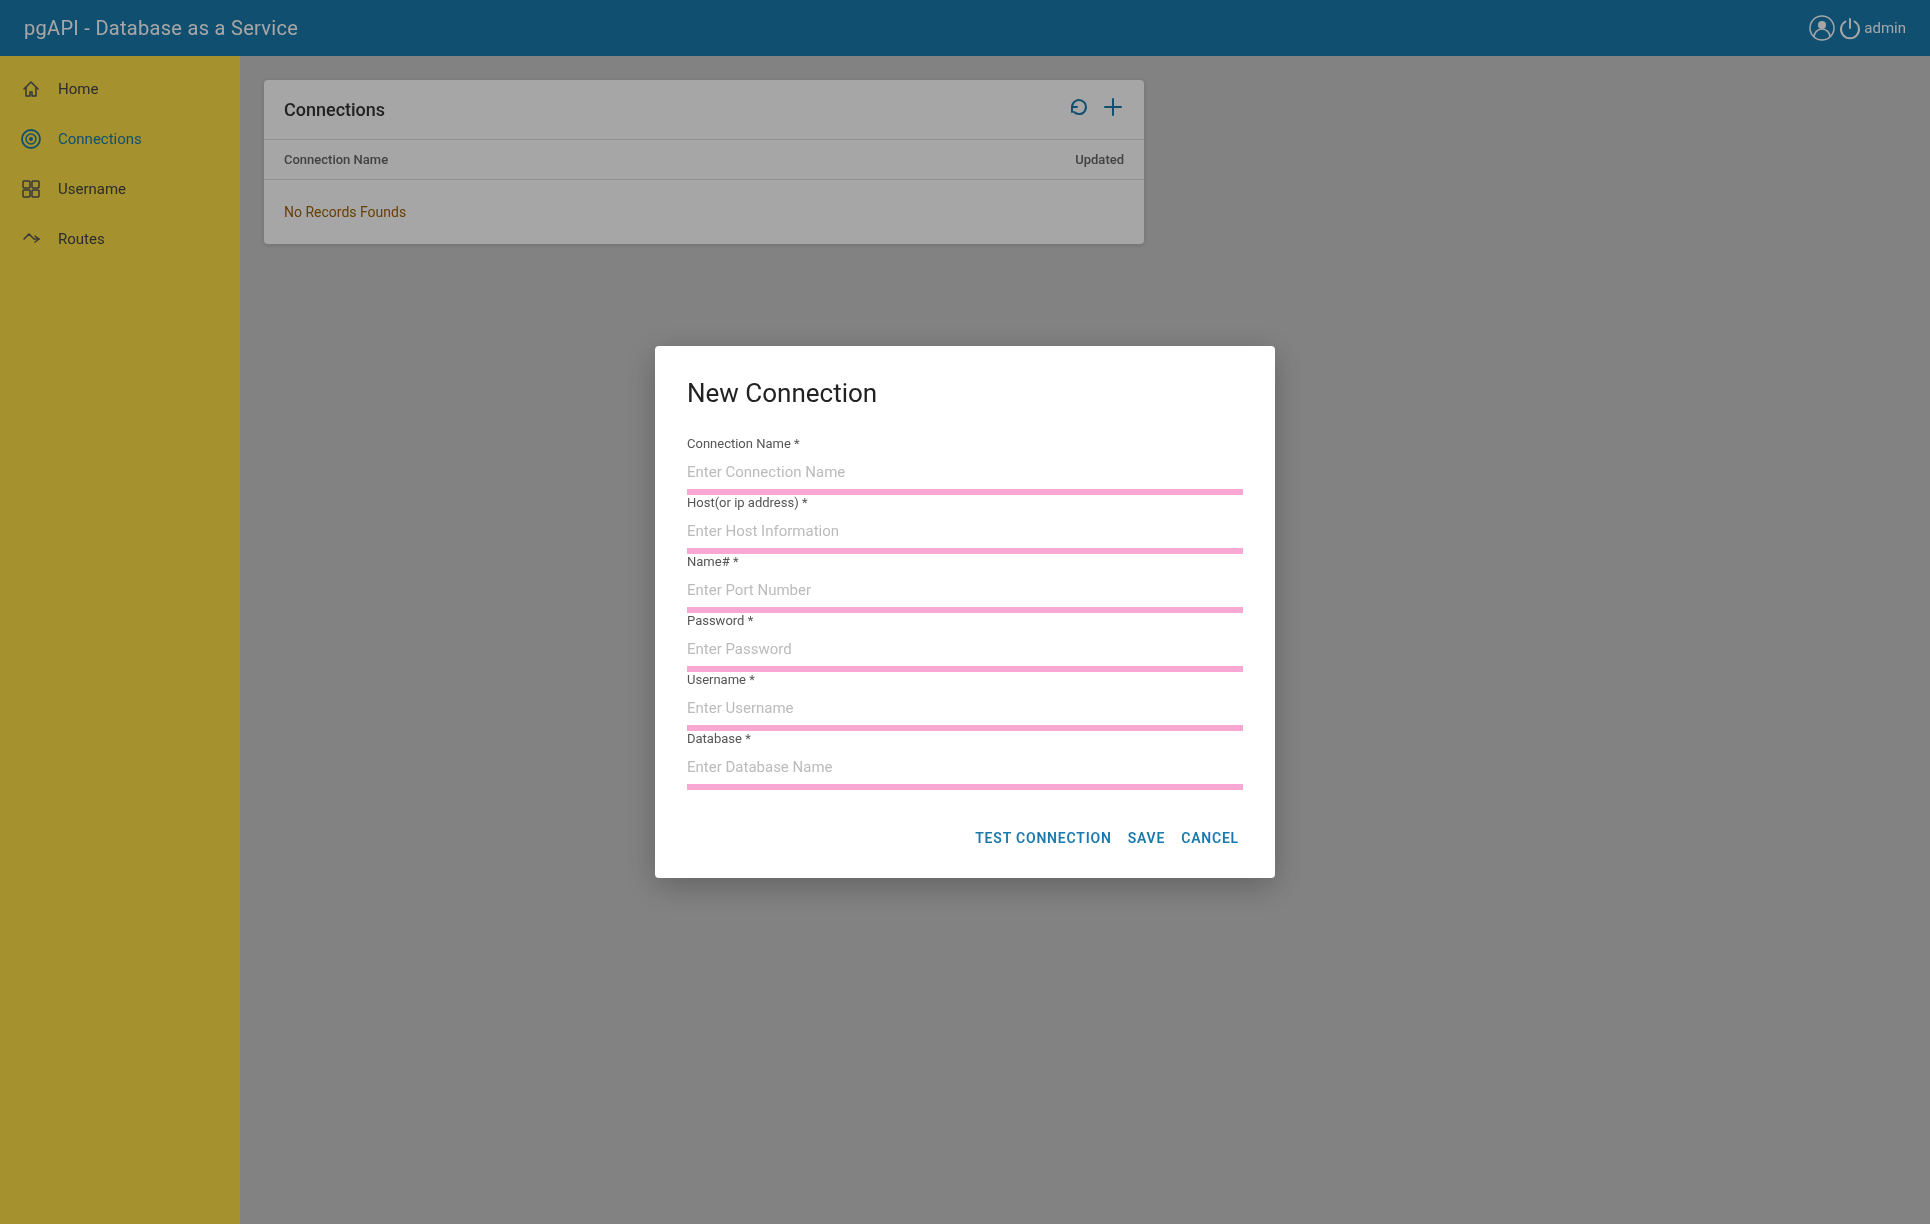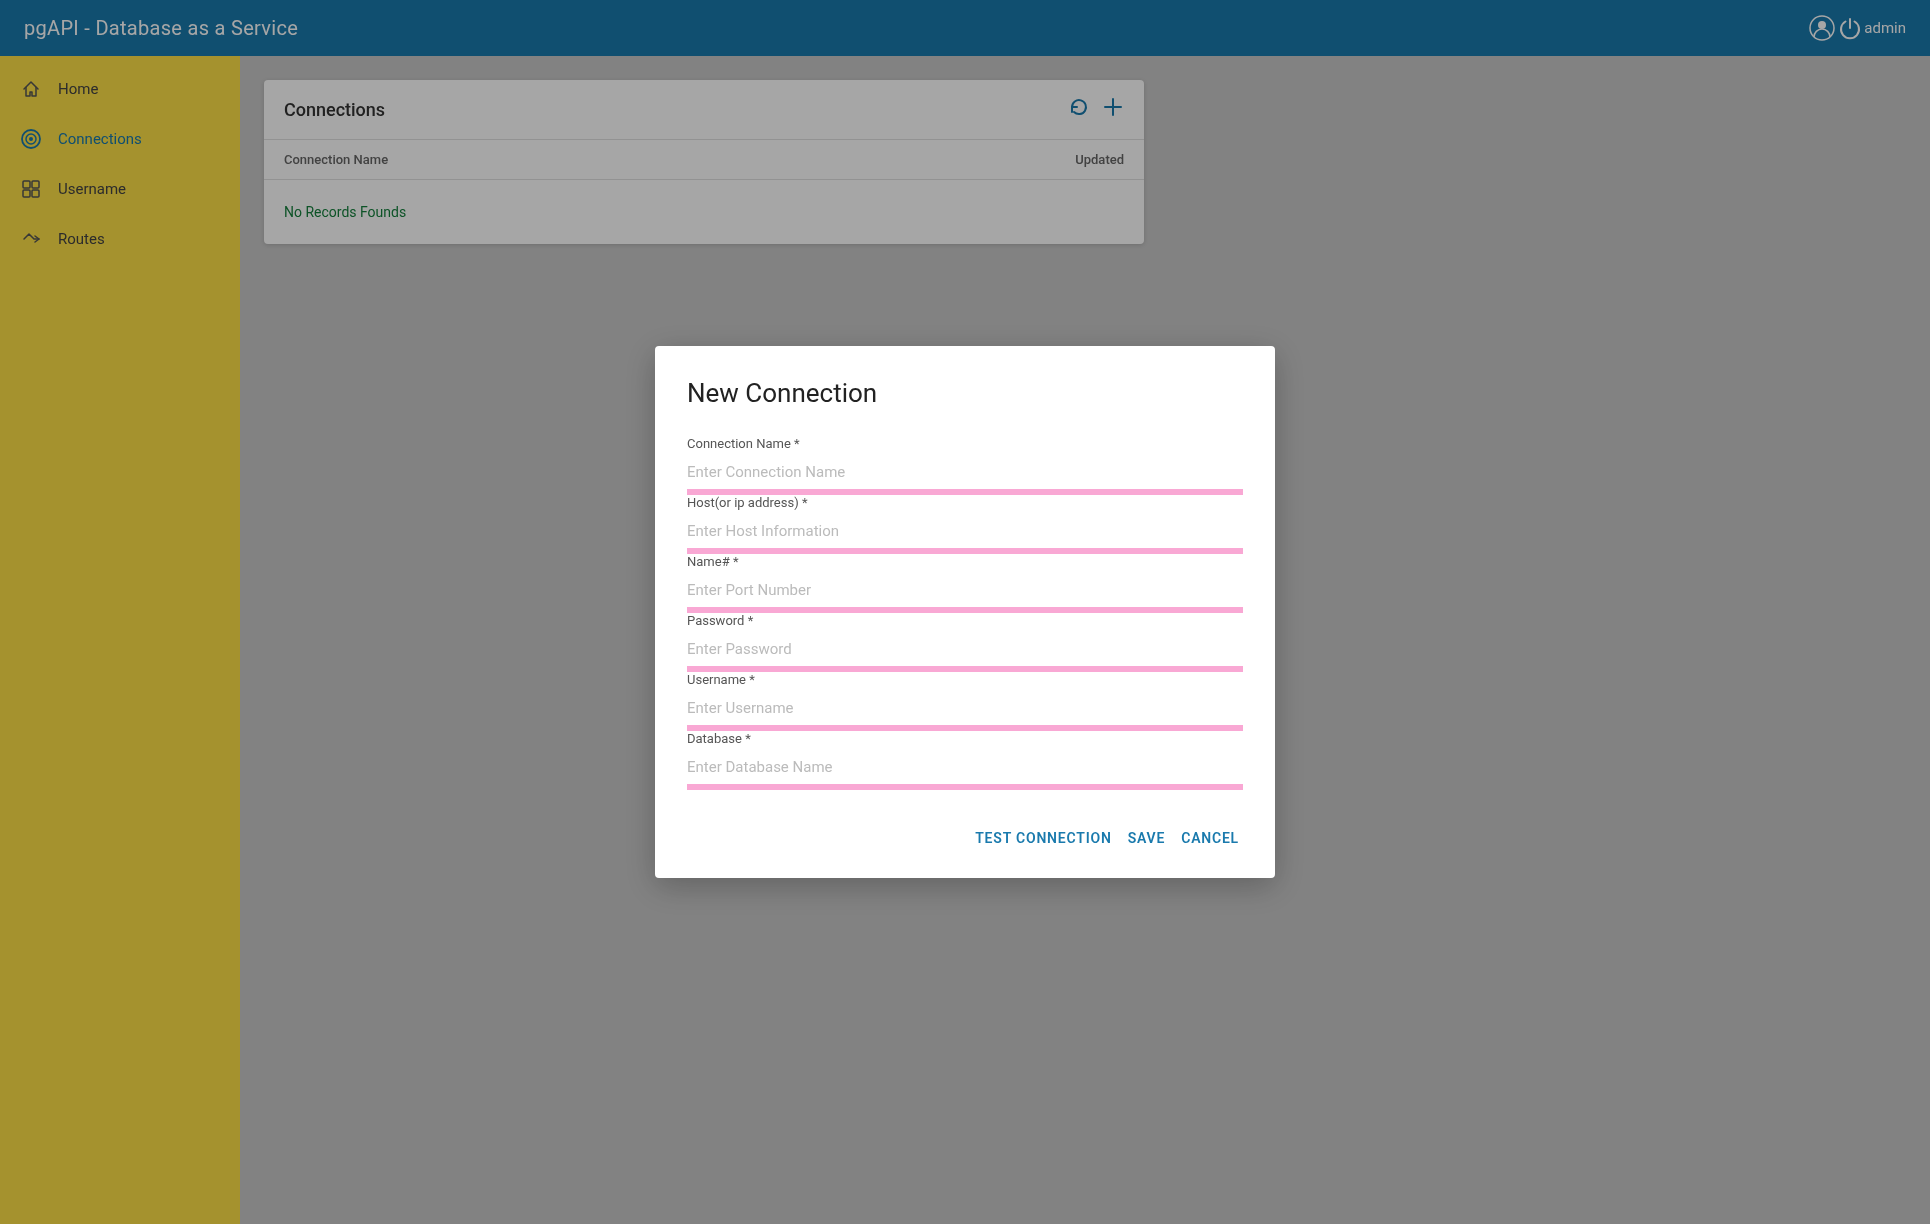--- a/index.html
+++ b/index.html
@@ -120,21 +120,21 @@
       padding: 12px 20px;
       border-bottom: 1px solid #e0e0e0;
       font-size: 13px;
       color: #666;
       font-weight: 500;
     }
     .col-name { flex: 1; }
     .col-updated { width: 140px; text-align: right; }
     .connections-empty {
       padding: 24px 20px;
-      color: #15803d;
+      color: #a16207;
       font-size: 14px;
     }
 
     
     .overlay {
       position: fixed;
       top: 0; left: 0;
       width: 100%; height: 100%;
       background: rgba(0,0,0,0.35);
       z-index: 100;

